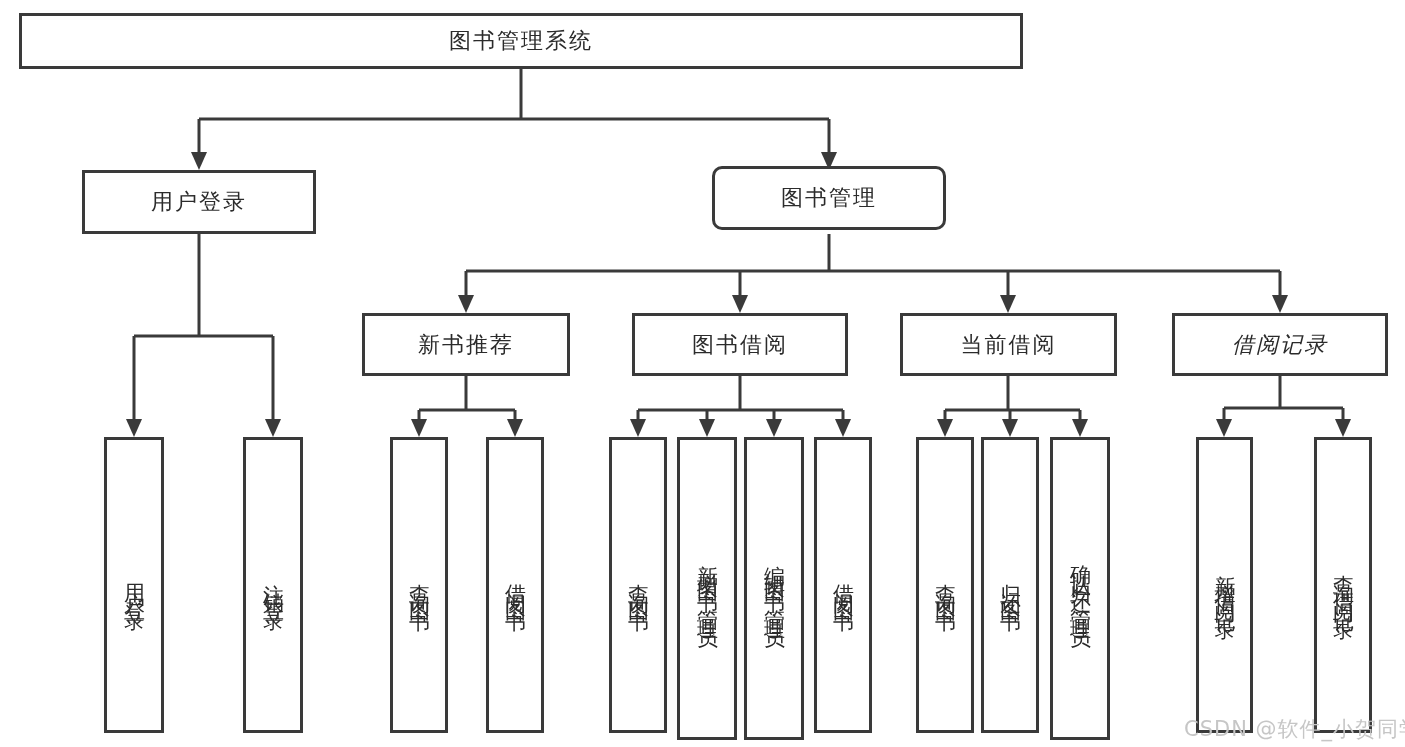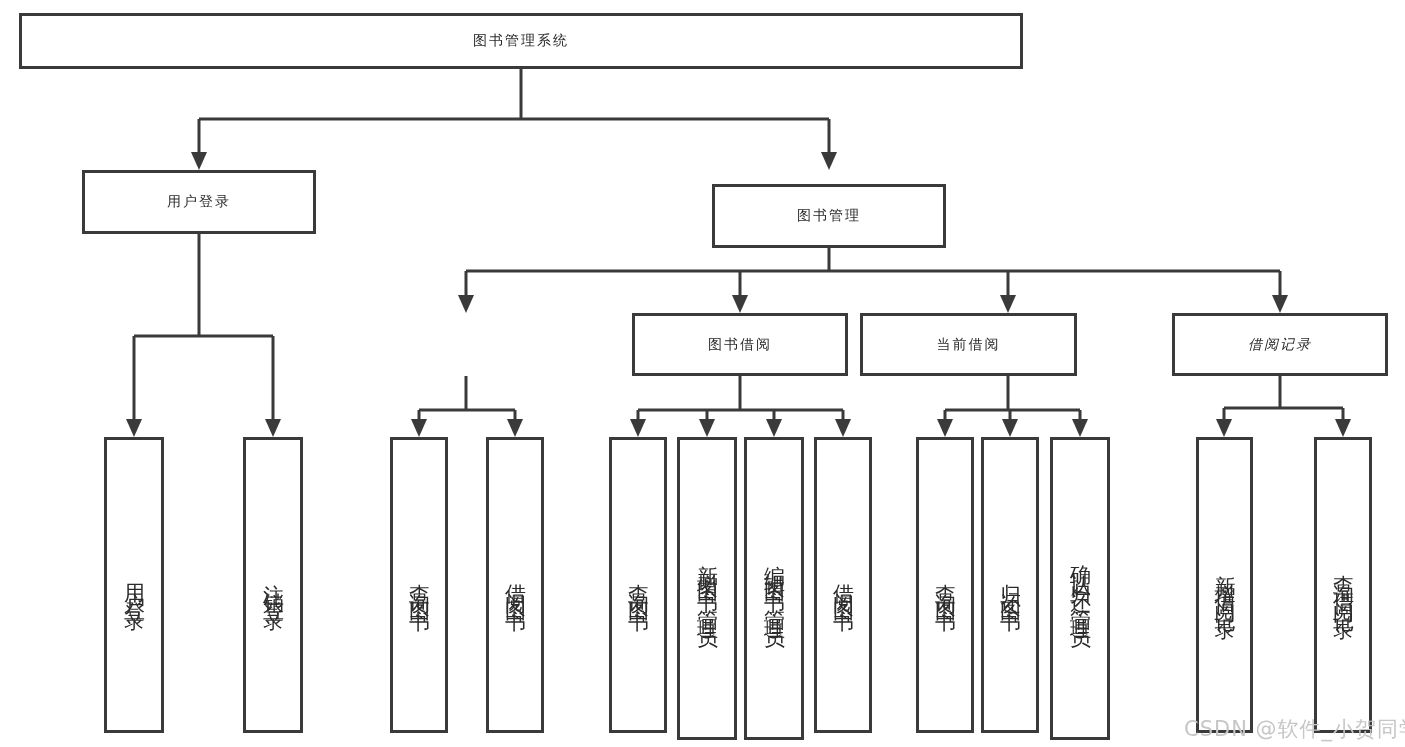--- a/index.html
+++ b/index.html
@@ -21,36 +21,36 @@
   #connectors polygon{fill:var(--line);stroke:none;}
   .box{
     position:absolute;
     box-sizing:border-box;
     border:3px solid var(--line);
     background:var(--background);
     display:flex;align-items:center;justify-content:center;
     color:var(--text);
     text-align:center;
   }
-  .h{font-size:14px;letter-spacing:2px;white-space:nowrap;}
+  .h{font-size:22px;letter-spacing:2px;white-space:nowrap;}
   .v{
     writing-mode:vertical-rl;
     font-size:21px;
     letter-spacing:9px;
     line-height:1;
   }
   
   .n-root{left:19px;top:13px;width:1004px;height:56px;}
   
   .n-l2a{left:82px;top:170px;width:234px;height:64px;}
-  .n-l2b{left:712px;top:184px;width:234px;height:64px;}
+  .n-l2b{left:712px;top:166px;width:234px;height:64px;border-radius:10px;}
   
   .n-l3a{left:362px;top:313px;width:208px;height:63px;}
   .n-l3b{left:632px;top:313px;width:216px;height:63px;text-align:center;}
-  .n-l3c{left:860px;top:313px;width:217px;height:63px;}
+  .n-l3c{left:900px;top:313px;width:217px;height:63px;}
   .n-l3d{left:1172px;top:313px;width:216px;height:63px;font-style:italic;}
   
   .leaf{top:437px;height:296px;width:58px;}
   .tall{height:303px;}
   .n-a1{left:104px;width:60px;} .n-a2{left:243px;width:60px;}
   .n-b1{left:390px;} .n-b2{left:486px;}
   .n-c1{left:609px;} .n-c2{left:677px;width:60px;} .n-c3{left:744px;width:60px;} .n-c4{left:814px;}
   .n-d1{left:916px;} .n-d2{left:981px;} .n-d3{left:1050px;width:60px;}
   .n-e1{left:1196px;width:57px;} .n-e2{left:1314px;}
   #watermark{
@@ -98,20 +98,21 @@
     <path d="M1280 376 V408 M1224 408 H1343 M1224 408 V427 M1343 408 V427"></path>
     <polygon points="1216,419 1232,419 1224,437"></polygon>
     <polygon points="1335,419 1351,419 1343,437"></polygon>
   </svg>
 
   <div class="box h n-root">图书管理系统</div>
 
   <div class="box h n-l2a">用户登录</div>
   <div class="box h n-l2b">图书管理</div>
 
+  <div class="box h n-l3a">新书推荐</div>
   <div class="box h n-l3b">图书借阅</div>
   <div class="box h n-l3c">当前借阅</div>
   <div class="box h n-l3d">借阅记录</div>
 
   <div class="box v leaf n-a1">用户登录</div>
   <div class="box v leaf n-a2">注销登录</div>
 
   <div class="box v leaf n-b1">查询图书</div>
   <div class="box v leaf n-b2">借阅图书</div>
 

